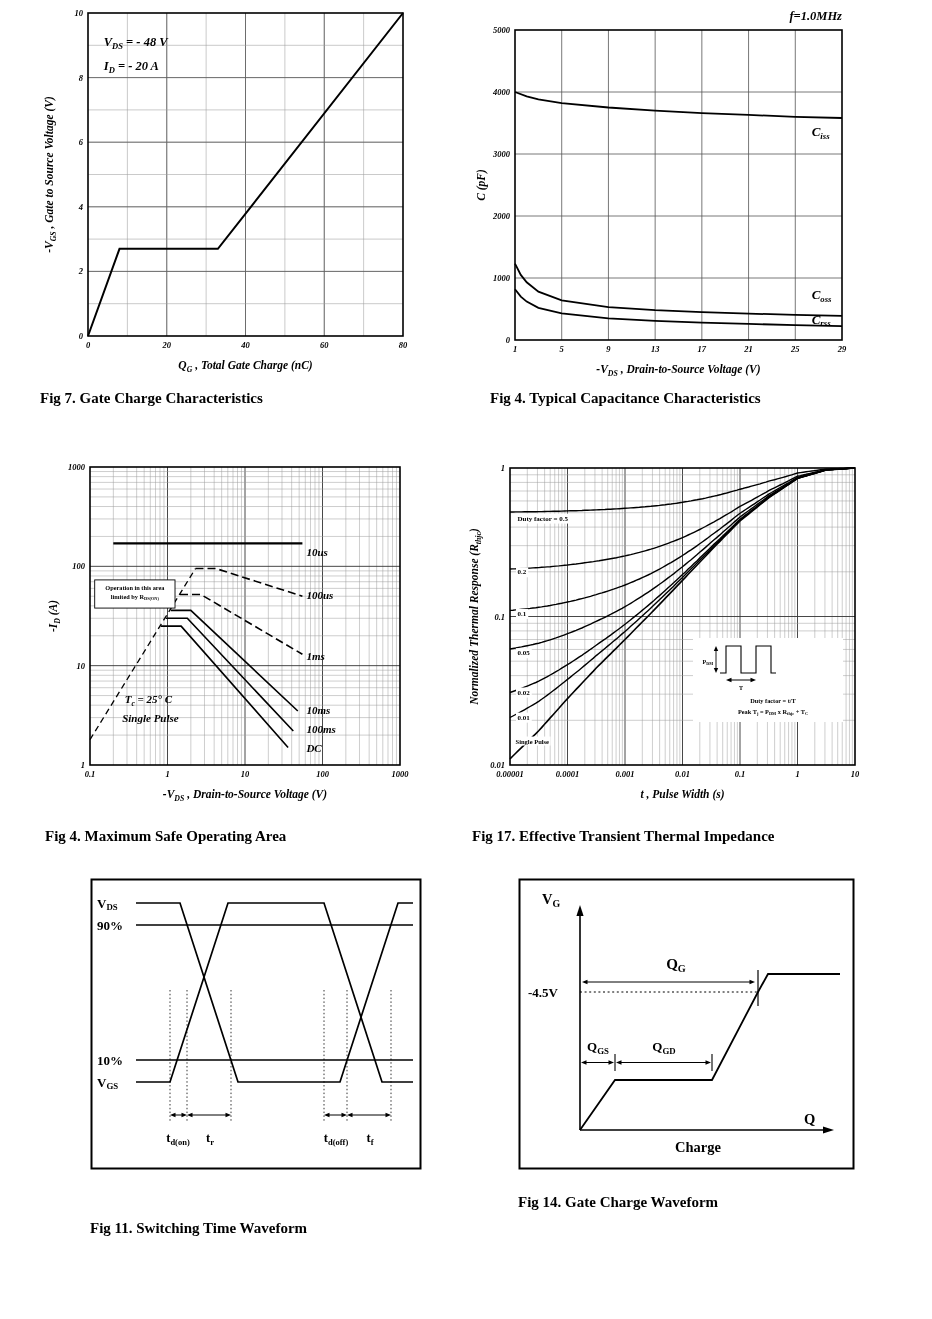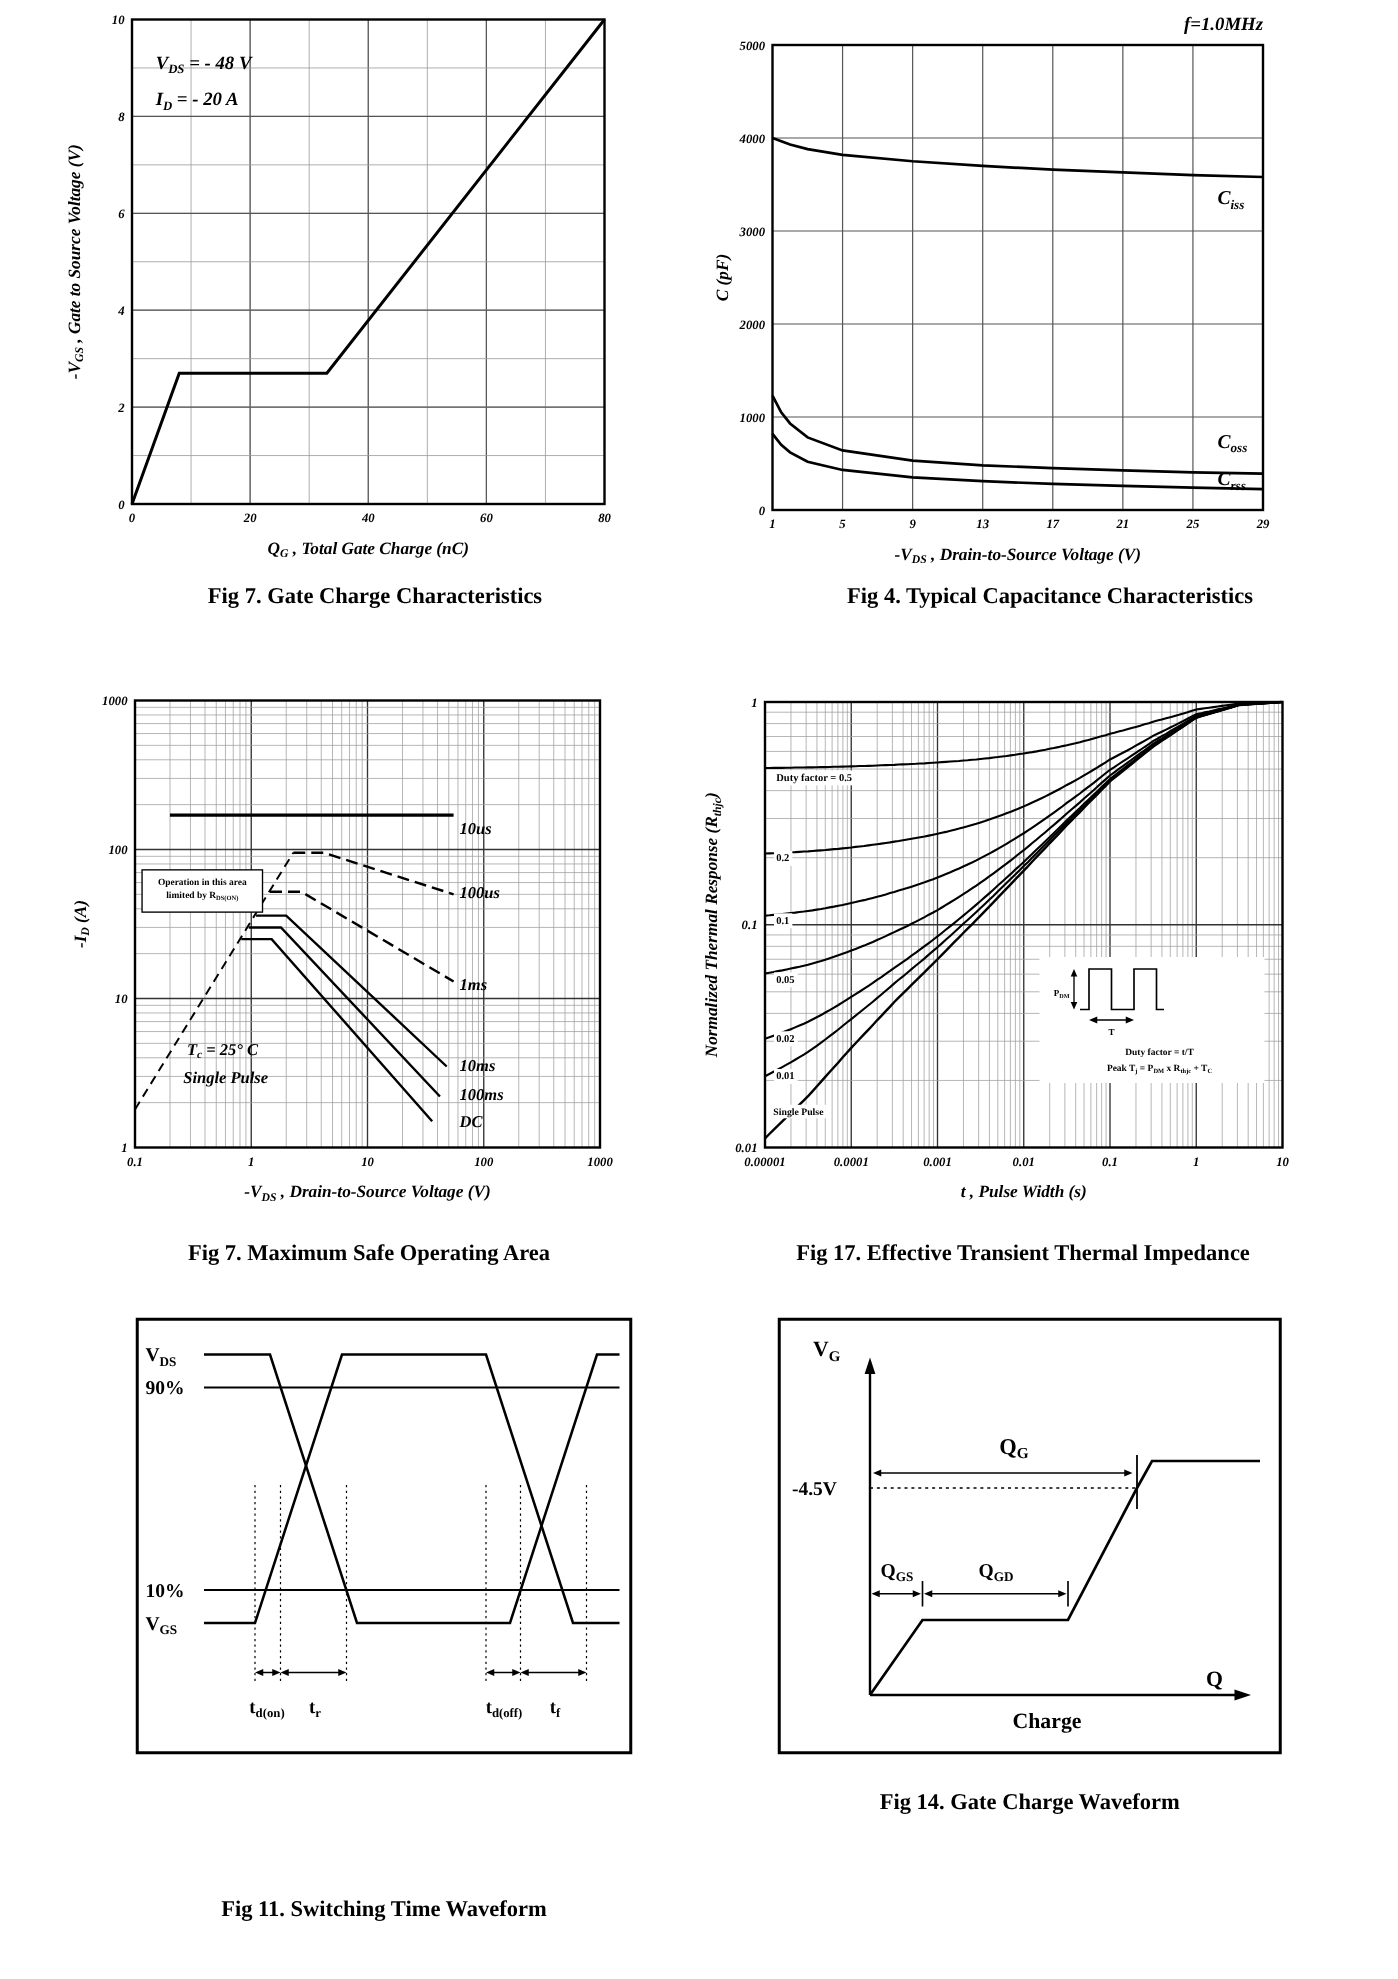--- a/index.html
+++ b/index.html
@@ -1,21 +1,21 @@
 <!DOCTYPE html>
 <html><head>
 <meta charset="utf-8">
 <style>
   *{margin:0;padding:0;box-sizing:border-box}
   html,body{background:#fff}
   body{width:932px;height:1319px;font-family:"Liberation Serif",serif}
   .page{position:relative;width:932px;height:1319px;background:#fff;overflow:hidden}
   svg.chart{position:absolute;overflow:visible}
   svg text{font-family:"Liberation Serif",serif;fill:#000}
-  .caption{position:absolute;text-align:center;font-weight:bold;font-size:15px;color:#000;font-family:"Liberation Serif",serif}
+  .caption{position:absolute;font-weight:bold;font-size:15px;color:#000;font-family:"Liberation Serif",serif}
 </style>
 </head>
 <body>
 
 <div class="page">
 
   <section>
     <svg id="fig7-svg" class="chart" width="375" height="385" style="left:40px;top:3px">
         <g>
           <rect x="48" y="10" width="315" height="323" fill="#fff"></rect>
@@ -197,21 +197,21 @@
           <text x="277.5" y="324" font-size="8.5" text-anchor="middle" font-weight="bold" font-style="italic"><tspan>100</tspan></text>
           <text x="355" y="324" font-size="8.5" text-anchor="middle" font-weight="bold" font-style="italic"><tspan>1000</tspan></text>
           <text x="40" y="315" font-size="8.5" text-anchor="end" font-weight="bold" font-style="italic"><tspan>1</tspan></text>
           <text x="40" y="215.66666666666669" font-size="8.5" text-anchor="end" font-weight="bold" font-style="italic"><tspan>10</tspan></text>
           <text x="40" y="116.33333333333334" font-size="8.5" text-anchor="end" font-weight="bold" font-style="italic"><tspan>100</tspan></text>
           <text x="40" y="17" font-size="8.5" text-anchor="end" font-weight="bold" font-style="italic"><tspan>1000</tspan></text>
           <text x="200" y="345" font-size="11.5" text-anchor="middle" font-weight="bold" font-style="italic"><tspan>-V</tspan><tspan font-size="7.8" dy="2.5">DS</tspan><tspan dy="-2.5"> , Drain-to-Source Voltage (V)</tspan></text>
           <text x="0" y="0" font-size="11.5" text-anchor="middle" font-weight="bold" font-style="italic" transform="translate(12,163) rotate(-90)"><tspan>-I</tspan><tspan font-size="7.8" dy="2.5">D</tspan><tspan dy="-2.5"> (A)</tspan></text>
         </g>
       </svg>
-    <div class="caption" style="left:45px;top:828px;width:402px">Fig 7. Maximum Safe Operating Area</div>
+    <div class="caption" style="left:45px;top:828px;width:402px">Fig 4. Maximum Safe Operating Area</div>
   </section>
 
   <section>
     <svg id="fig10-svg" class="chart" width="420" height="382" style="left:465px;top:453px">
         <g>
           <rect x="45" y="15" width="345" height="297" fill="#fff"></rect>
           <line x1="62.30922475067892" y1="15" x2="62.30922475067892" y2="312" stroke="#9d9d9d" stroke-width="0.5"></line>
           <line x1="72.4344721463806" y1="15" x2="72.4344721463806" y2="312" stroke="#9d9d9d" stroke-width="0.5"></line>
           <line x1="79.61844950135784" y1="15" x2="79.61844950135784" y2="312" stroke="#9d9d9d" stroke-width="0.5"></line>
           <line x1="85.19077524932108" y1="15" x2="85.19077524932108" y2="312" stroke="#9d9d9d" stroke-width="0.5"></line>
@@ -361,21 +361,21 @@
           <polygon points="257,237 251.5,234.7 251.5,239.3" fill="#000"></polygon>
           <line x1="261" y1="237" x2="297" y2="237" stroke="#000" stroke-width="1"></line>
           <polygon points="257,237 262.5,234.7 262.5,239.3" fill="#000"></polygon>
           <polygon points="301,237 295.5,234.7 295.5,239.3" fill="#000"></polygon>
           <text x="88" y="264" font-size="12.5" text-anchor="middle" font-weight="bold"><tspan>t</tspan><tspan font-size="8.5" dy="2.8">d(on)</tspan></text>
           <text x="120" y="264" font-size="12.5" text-anchor="middle" font-weight="bold"><tspan>t</tspan><tspan font-size="8.5" dy="2.8">r</tspan></text>
           <text x="246" y="264" font-size="12.5" text-anchor="middle" font-weight="bold"><tspan>t</tspan><tspan font-size="8.5" dy="2.8">d(off)</tspan></text>
           <text x="280" y="264" font-size="12.5" text-anchor="middle" font-weight="bold"><tspan>t</tspan><tspan font-size="8.5" dy="2.8">f</tspan></text>
         </g>
       </svg>
-    <div class="caption" style="left:90px;top:1265px;width:332px">Fig 11. Switching Time Waveform</div>
+    <div class="caption" style="left:90px;top:1220px;width:332px">Fig 11. Switching Time Waveform</div>
   </section>
 
   <section>
     <svg id="fig12-svg" class="chart" width="337" height="292" style="left:518px;top:878px">
         <g>
           <rect x="1.5" y="1.5" width="334" height="289" fill="#fff" stroke="#000" stroke-width="2"></rect>
           <line x1="62" y1="252" x2="62" y2="36" stroke="#000" stroke-width="1.6"></line>
           <polygon points="62,27 58.4,38 65.6,38" fill="#000"></polygon>
           <line x1="62" y1="252" x2="307" y2="252" stroke="#000" stroke-width="1.6"></line>
           <polygon points="316,252 305,248.4 305,255.6" fill="#000"></polygon>

